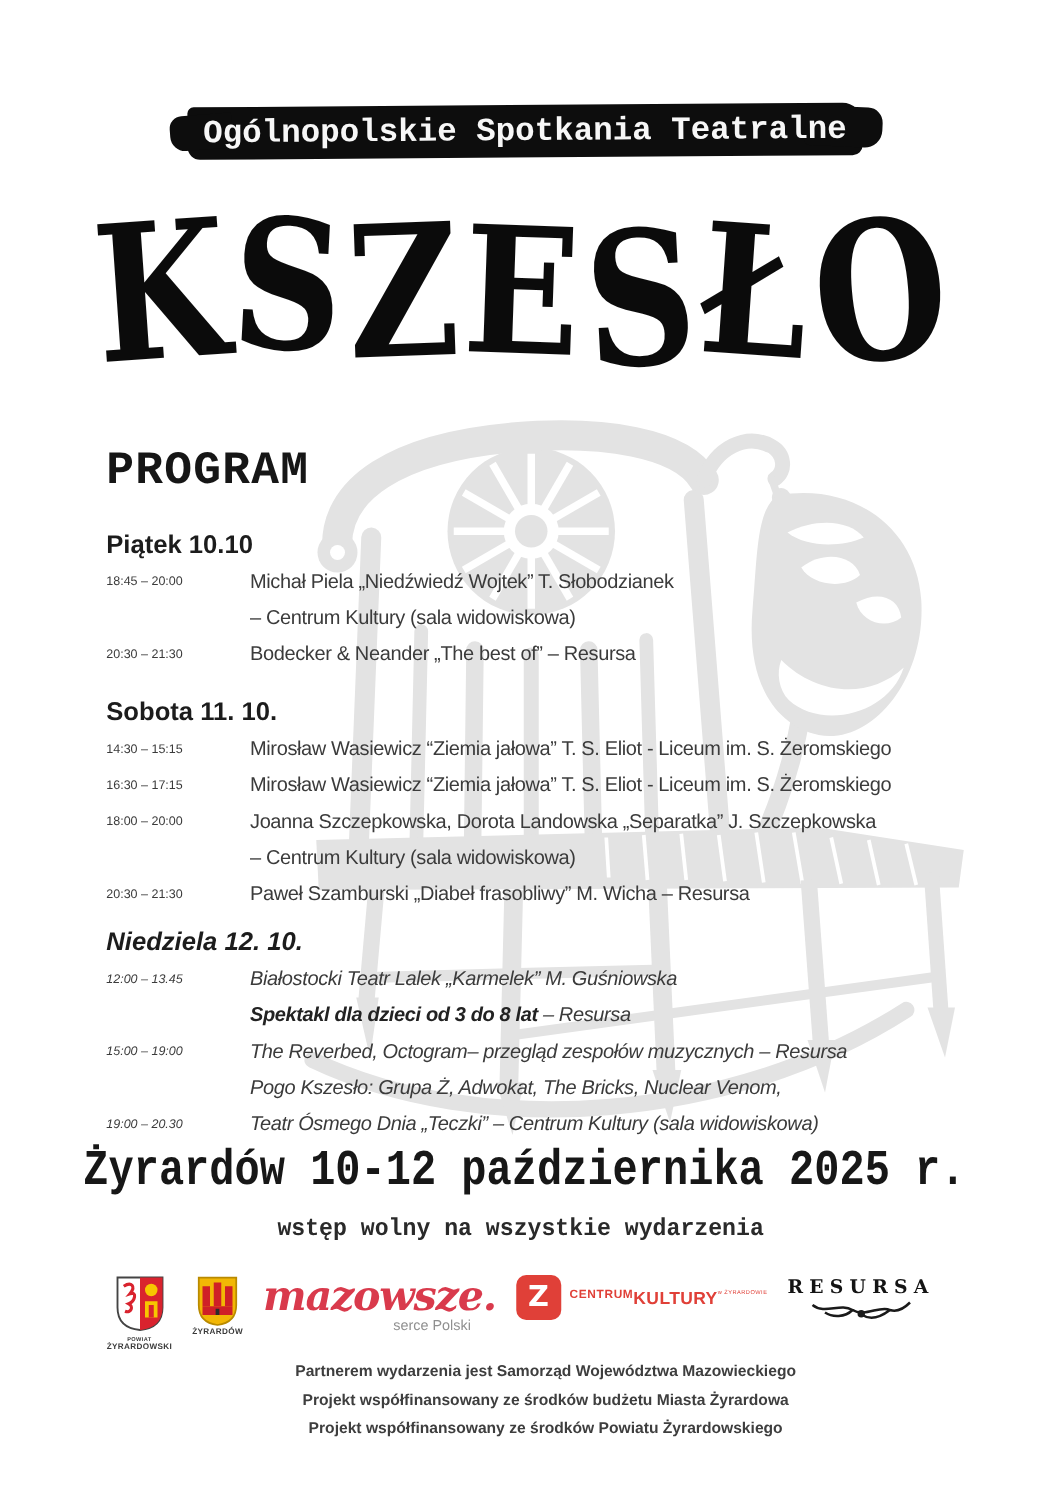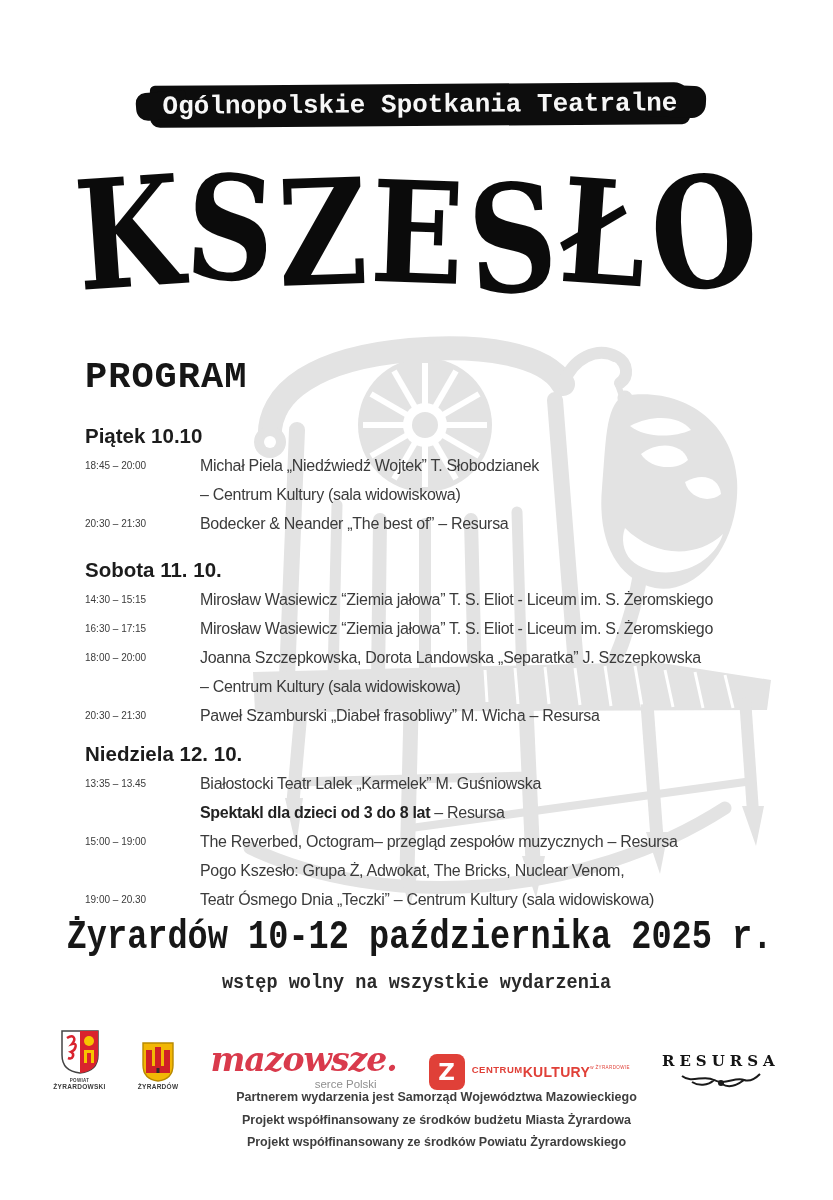--- a/index.html
+++ b/index.html
@@ -32,38 +32,38 @@
   .t-letter:nth-child(5){transform:rotate(-3deg) scaleY(1.22) translateY(5px);}
   .t-letter:nth-child(6){transform:rotate(4deg)  scaleY(1.18);}
   .t-letter:nth-child(7){transform:rotate(-5deg) scaleY(1.26);}
 
   
   .program{position:absolute;left:85px;top:356px;width:700px;color:#3b3b3b;}
   .program-heading{font-family:"Liberation Mono",monospace;font-weight:700;font-size:37px;
           line-height:42px;color:#161616;margin:0;letter-spacing:1px;}
   .day:nth-of-type(1){margin-top:24px;}
   .day:nth-of-type(2){margin-top:18px;}
-  .day:nth-of-type(3){margin-top:10px;}
+  .day:nth-of-type(3){margin-top:10px;font-style:italic;}
   .day-heading{font-size:20.5px;font-weight:700;color:#1c1c1c;margin:0 0 2px 0;line-height:27px;}
   .event-row{display:flex;}
   .time{flex:0 0 115px;font-size:10px;line-height:29px;white-space:nowrap;}
   .desc{flex:1;}
   .line{font-size:16px;line-height:29px;white-space:nowrap;letter-spacing:-0.3px;}
   .line .b{font-weight:700;color:#222;}
 
   
   .date-line{position:absolute;top:914px;left:0;width:833px;text-align:center;
           font-family:"Liberation Mono",monospace;font-weight:700;font-size:40px;line-height:48px;
           color:#171717;transform:scaleX(0.84);white-space:nowrap;}
   .free-entry{position:absolute;top:972px;left:0;width:833px;text-align:center;
           font-family:"Liberation Mono",monospace;font-weight:700;font-size:19.5px;
           color:#2a2a2a;transform:scaleX(0.95);white-space:nowrap;}
 
   .logos{position:absolute;top:1020px;left:0;width:833px;height:70px;
-         display:flex;align-items:flex-end;justify-content:center;gap:32px;}
+         display:flex;align-items:flex-start;justify-content:center;gap:16px;}
   .logo{display:flex;flex-direction:column;align-items:center;}
   .coa-label1{font-size:4.5px;font-weight:700;color:#3a3a3a;margin-top:3px;letter-spacing:.3px;}
   .coa-label2{font-size:6.5px;font-weight:700;color:#3a3a3a;letter-spacing:.3px;}
   .mazowsze-name{font-family:"DejaVu Serif",serif;font-style:italic;font-weight:700;
          font-size:33px;color:#d93a4c;letter-spacing:-1px;line-height:1;}
   .mazowsze-tag{font-size:11.5px;color:#8f8f8f;align-self:flex-end;margin-top:2px;margin-right:20px;}
   .ck{flex-direction:row;gap:7px;align-items:center;}
   .ck-square{width:36px;height:36px;background:#e04038;border-radius:8px;display:flex;
          align-items:center;justify-content:center;color:#fff;font-weight:700;font-size:23px;
          font-family:"DejaVu Sans",sans-serif;}
@@ -211,21 +211,21 @@
           <div class="event-row">
             <span class="time">20:30 – 21:30</span>
             <div class="desc">
               <div class="line"><span>Paweł Szamburski „Diabeł frasobliwy” M. Wicha – Resursa</span></div>
             </div>
           </div>
         </section>
         <section class="day">
           <h3 class="day-heading">Niedziela 12. 10.</h3>
           <div class="event-row">
-            <span class="time">13:35 – 13.45</span>
+            <span class="time">12:00 – 13.45</span>
             <div class="desc">
               <div class="line"><span>Białostocki Teatr Lalek „Karmelek” M. Guśniowska</span></div>
               <div class="line"><span class="b">Spektakl dla dzieci od 3 do 8 lat</span><span> – Resursa</span></div>
             </div>
           </div>
           <div class="event-row">
             <span class="time">15:00 – 19:00</span>
             <div class="desc">
               <div class="line"><span>The Reverbed, Octogram– przegląd zespołów muzycznych – Resursa</span></div>
               <div class="line"><span>Pogo Kszesło: Grupa Ż, Adwokat, The Bricks, Nuclear Venom,</span></div>

